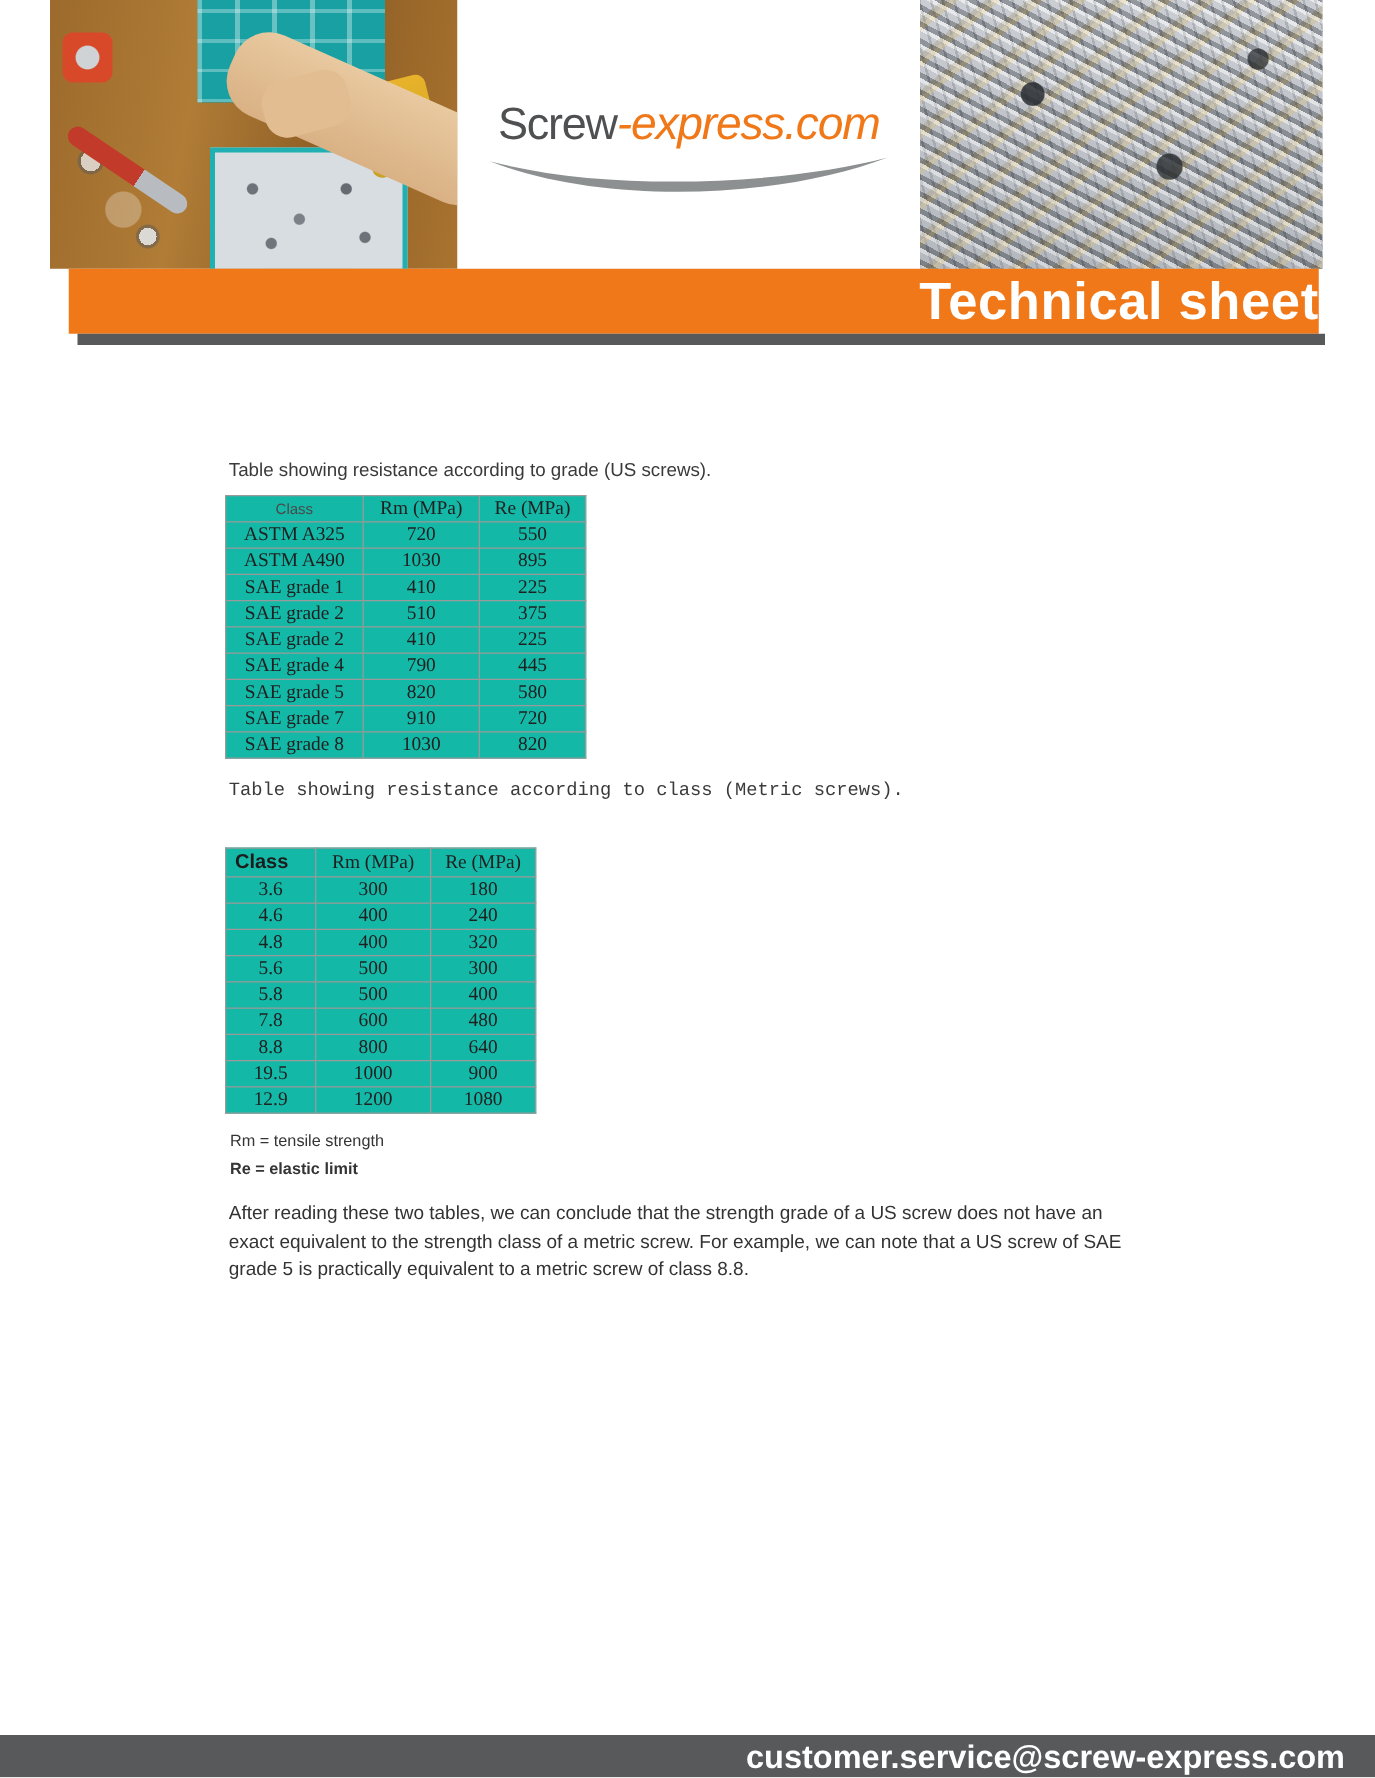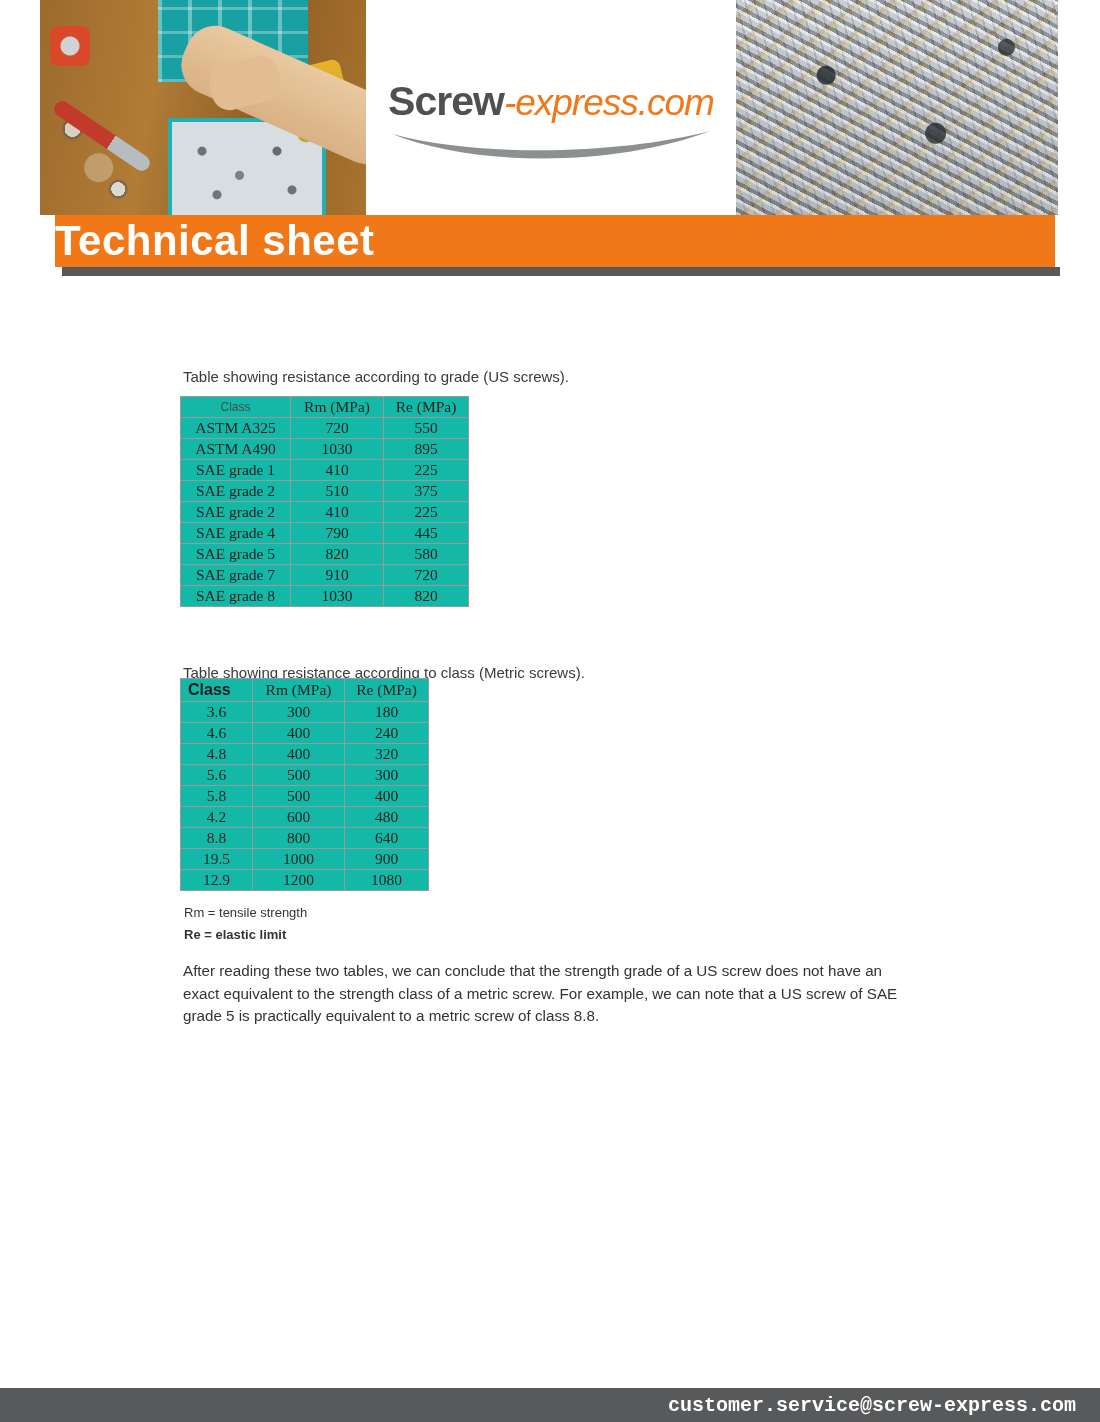--- a/index.html
+++ b/index.html
@@ -58,37 +58,37 @@
       radial-gradient(circle at 62% 62%, rgba(40,44,48,.8) 0 10px, transparent 11px),
       radial-gradient(circle at 84% 22%, rgba(40,44,48,.75) 0 8px, transparent 9px),
       repeating-linear-gradient(28deg, rgba(255,255,255,.55) 0 3px, rgba(90,95,102,.5) 3px 7px, rgba(200,204,210,.5) 7px 12px),
       repeating-linear-gradient(-40deg, rgba(212,176,80,.5) 0 4px, rgba(140,110,40,.4) 4px 8px, transparent 8px 22px),
       repeating-linear-gradient(75deg, rgba(60,63,68,.4) 0 2px, transparent 2px 9px),
       linear-gradient(180deg,#cdd1d6,#9fa4ab);
   }
 
   .logo-area{position:absolute;left:366px;top:0;width:370px;height:215px;background:#fff;text-align:center;}
   .logo-text{margin-top:78px;white-space:nowrap;}
-  .logo-screw{font-size:41px;font-weight:bold;color:#4f5052;letter-spacing:-1px;text-align:right;}
+  .logo-screw{font-size:36px;font-weight:normal;color:#4f5052;letter-spacing:-1px;text-align:right;}
   .logo-express{font-size:37px;font-weight:normal;font-style:italic;color:var(--accent-orange,#f07818);letter-spacing:-1px;}
   .swoosh{display:block;margin:2px auto 0 auto;width:330px;height:34px;}
 
   
   .banner{
     position:absolute;top:215px;left:55px;width:1000px;height:52px;
     background:var(--accent-orange,#f07818);
-    display:flex;align-items:center;justify-content:flex-start;
+    display:flex;align-items:center;justify-content:flex-end;
   }
   .banner h1{margin:0;color:#ffffff;font-size:42px;font-weight:bold;letter-spacing:.5px;font-family:"Liberation Sans",sans-serif;}
   .banner-shadow{position:absolute;top:267px;left:62px;width:998px;height:9px;background:var(--dark-bar,#58595b);}
 
   
   .intro{position:absolute;left:183px;margin:0;font-size:15px;color:#3a3a3a;}
   .intro-us{top:368px;}
-  .intro-metric{top:664px;}
+  .intro-metric{top:624px;font-family:Liberation Mono, monospace;}
 
   table{border-collapse:collapse;table-layout:fixed;font-family:"Liberation Serif",serif;font-size:15.5px;color:#1f1f1f;background:#14b8a6;}
   td,th{border:1px solid #9a9a9a;text-align:center;padding:0 4px;height:20px;font-weight:normal;overflow:hidden;white-space:nowrap;}
   .us-table{position:absolute;left:180px;top:396px;}
   .metric-table{position:absolute;left:180px;top:678px;}
   .th-class-small{font-family:"Liberation Sans",sans-serif;font-size:12px;color:#4a4a4a;}
   .th-class-bold{font-family:"Liberation Sans",sans-serif;font-size:16px;font-weight:bold;color:#1c1c1c;text-align:left;padding-left:7px;}
   .metric-table th{height:22px;}
 
   .note{position:absolute;left:184px;margin:0;font-size:13px;color:#343434;}
@@ -96,21 +96,21 @@
   .note-re{top:927px;font-weight:bold;}
 
   .conclusion{position:absolute;left:183px;top:960px;width:738px;margin:0;font-size:15.2px;line-height:22.5px;color:#333333;}
 
   
   .footer{
     position:absolute;left:0;bottom:0;width:1100px;height:34px;
     background:var(--dark-bar,#58595b);
     display:flex;align-items:center;justify-content:flex-end;
   }
-  .footer span{color:#ffffff;font-weight:bold;font-size:20px;padding-right:24px;font-family:Liberation Mono, monospace;}
+  .footer span{color:#ffffff;font-weight:bold;font-size:26px;padding-right:24px;font-family:Liberation Sans, sans-serif;}
 </style>
 </head>
 <body>
 
 <div class="page">
 
   <header class="header">
     <div class="photo photo-left">
       <div class="teal-organizer"></div>
       <div class="parts-tray"></div>
@@ -237,21 +237,21 @@
           <td>5.6</td>
           <td>500</td>
           <td>300</td>
         </tr>
         <tr>
           <td>5.8</td>
           <td>500</td>
           <td>400</td>
         </tr>
         <tr>
-          <td>4.2</td>
+          <td>7.8</td>
           <td>600</td>
           <td>480</td>
         </tr>
         <tr>
           <td>8.8</td>
           <td>800</td>
           <td>640</td>
         </tr>
         <tr>
           <td>19.5</td>

